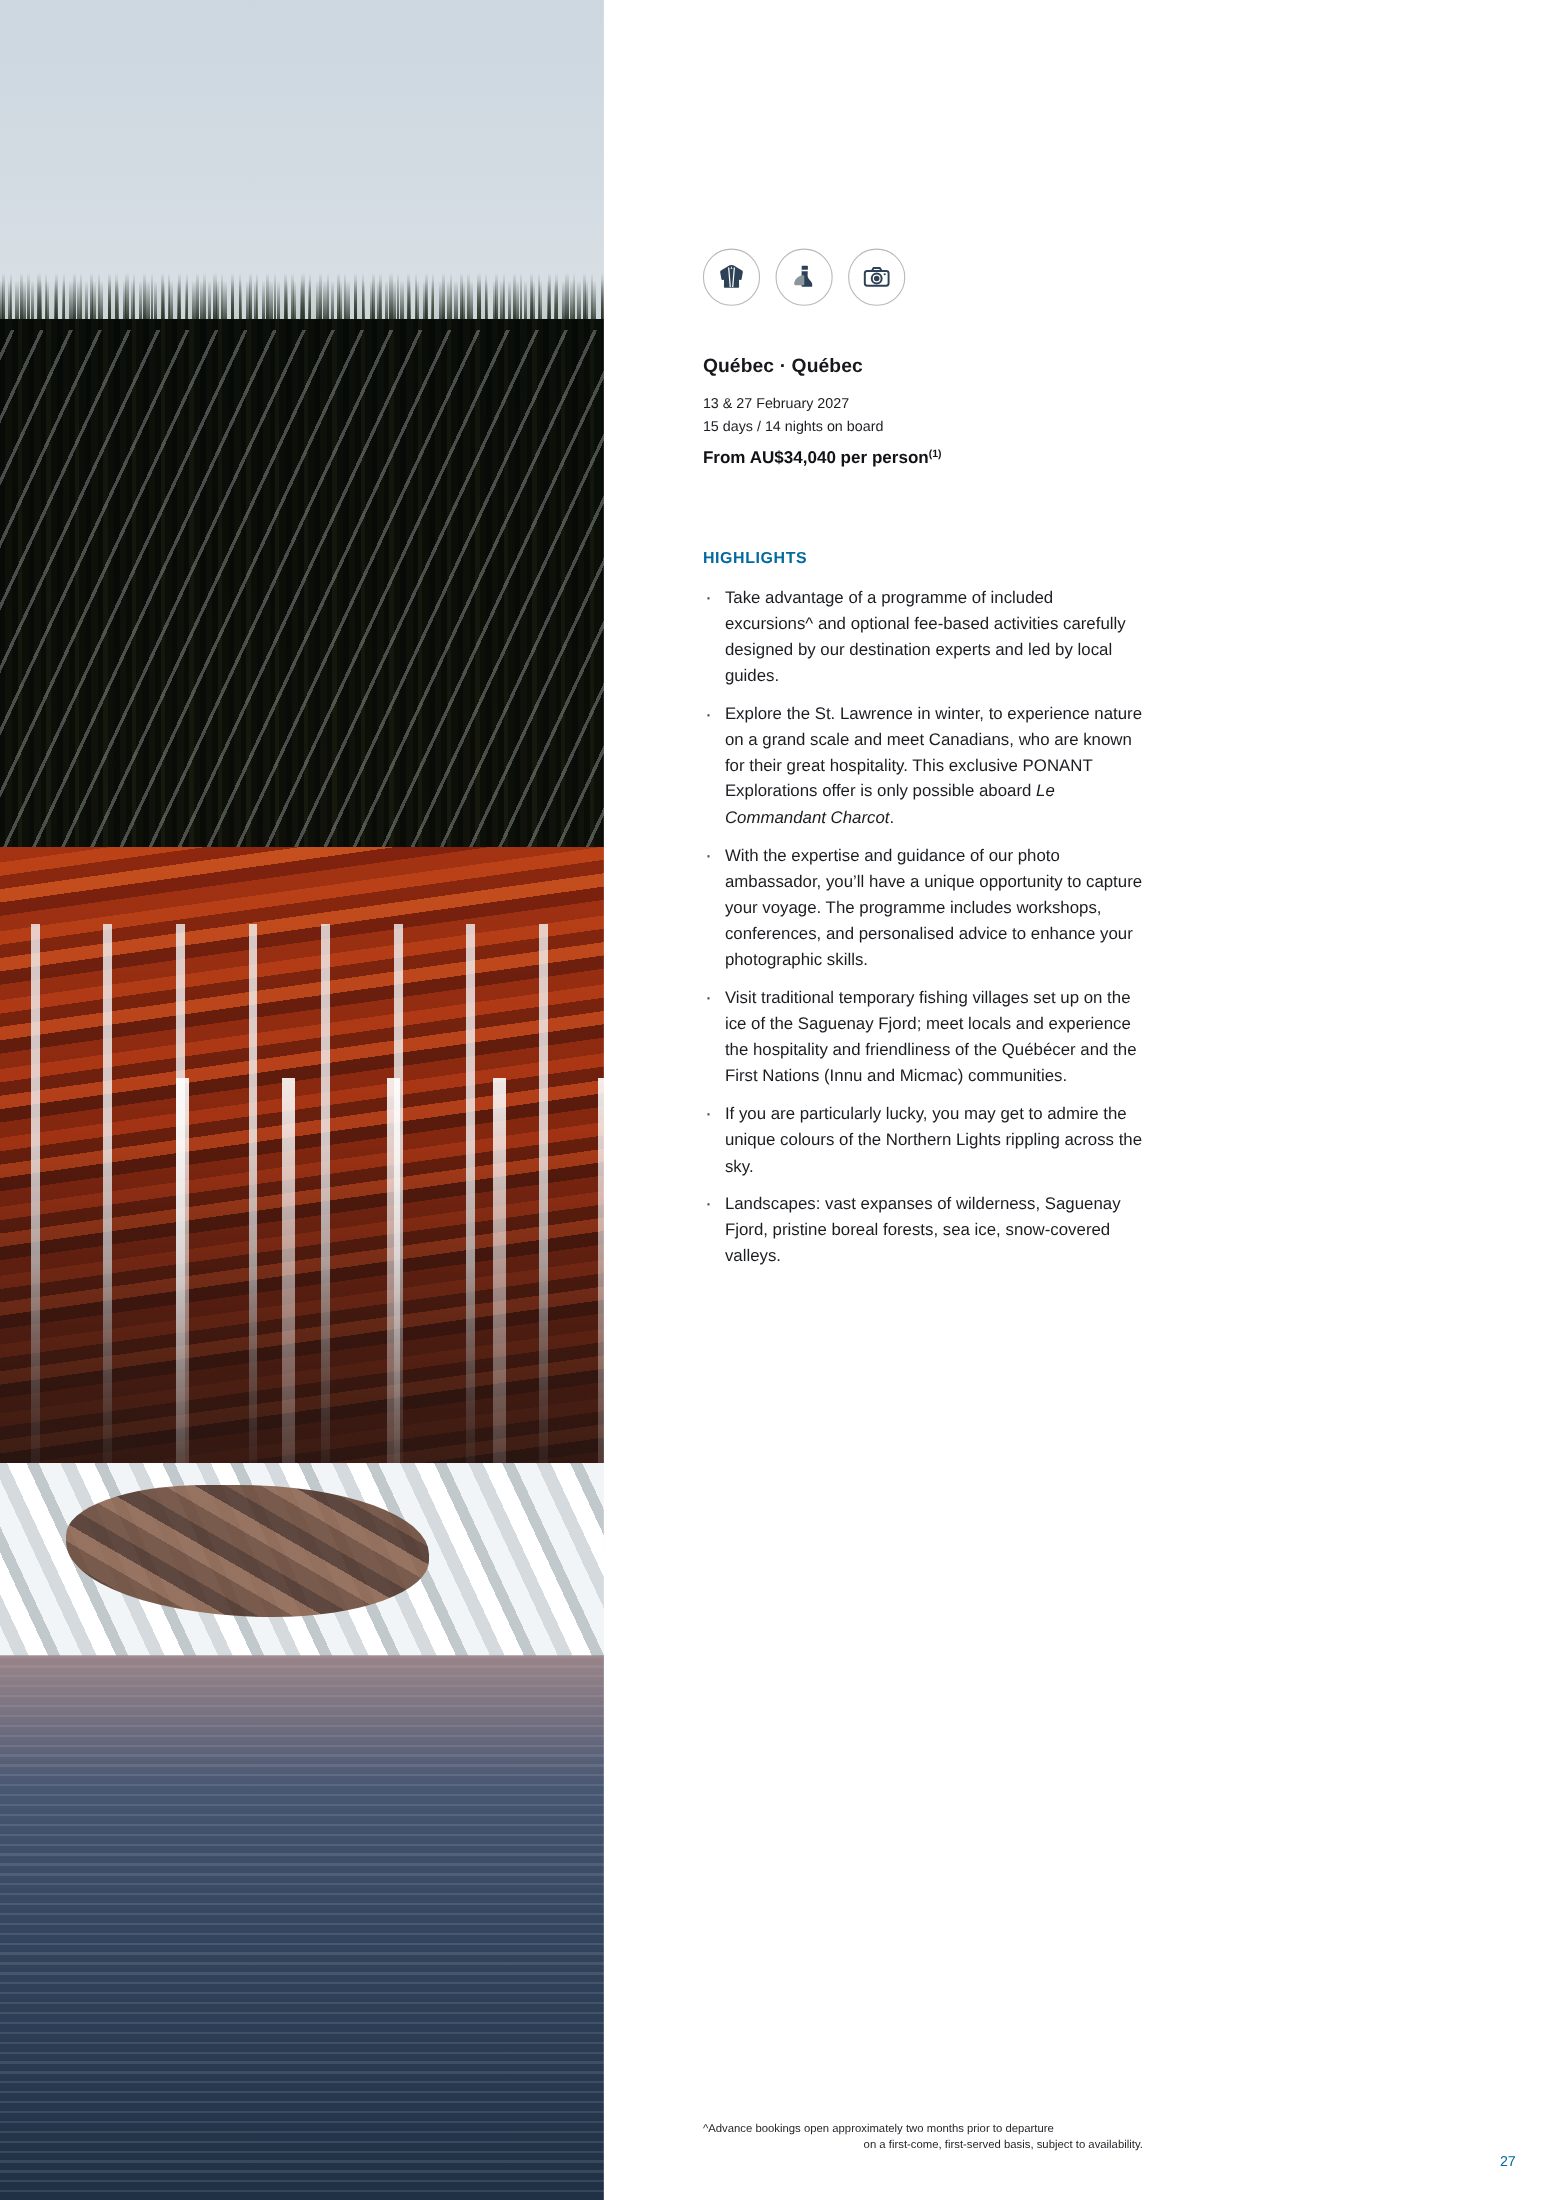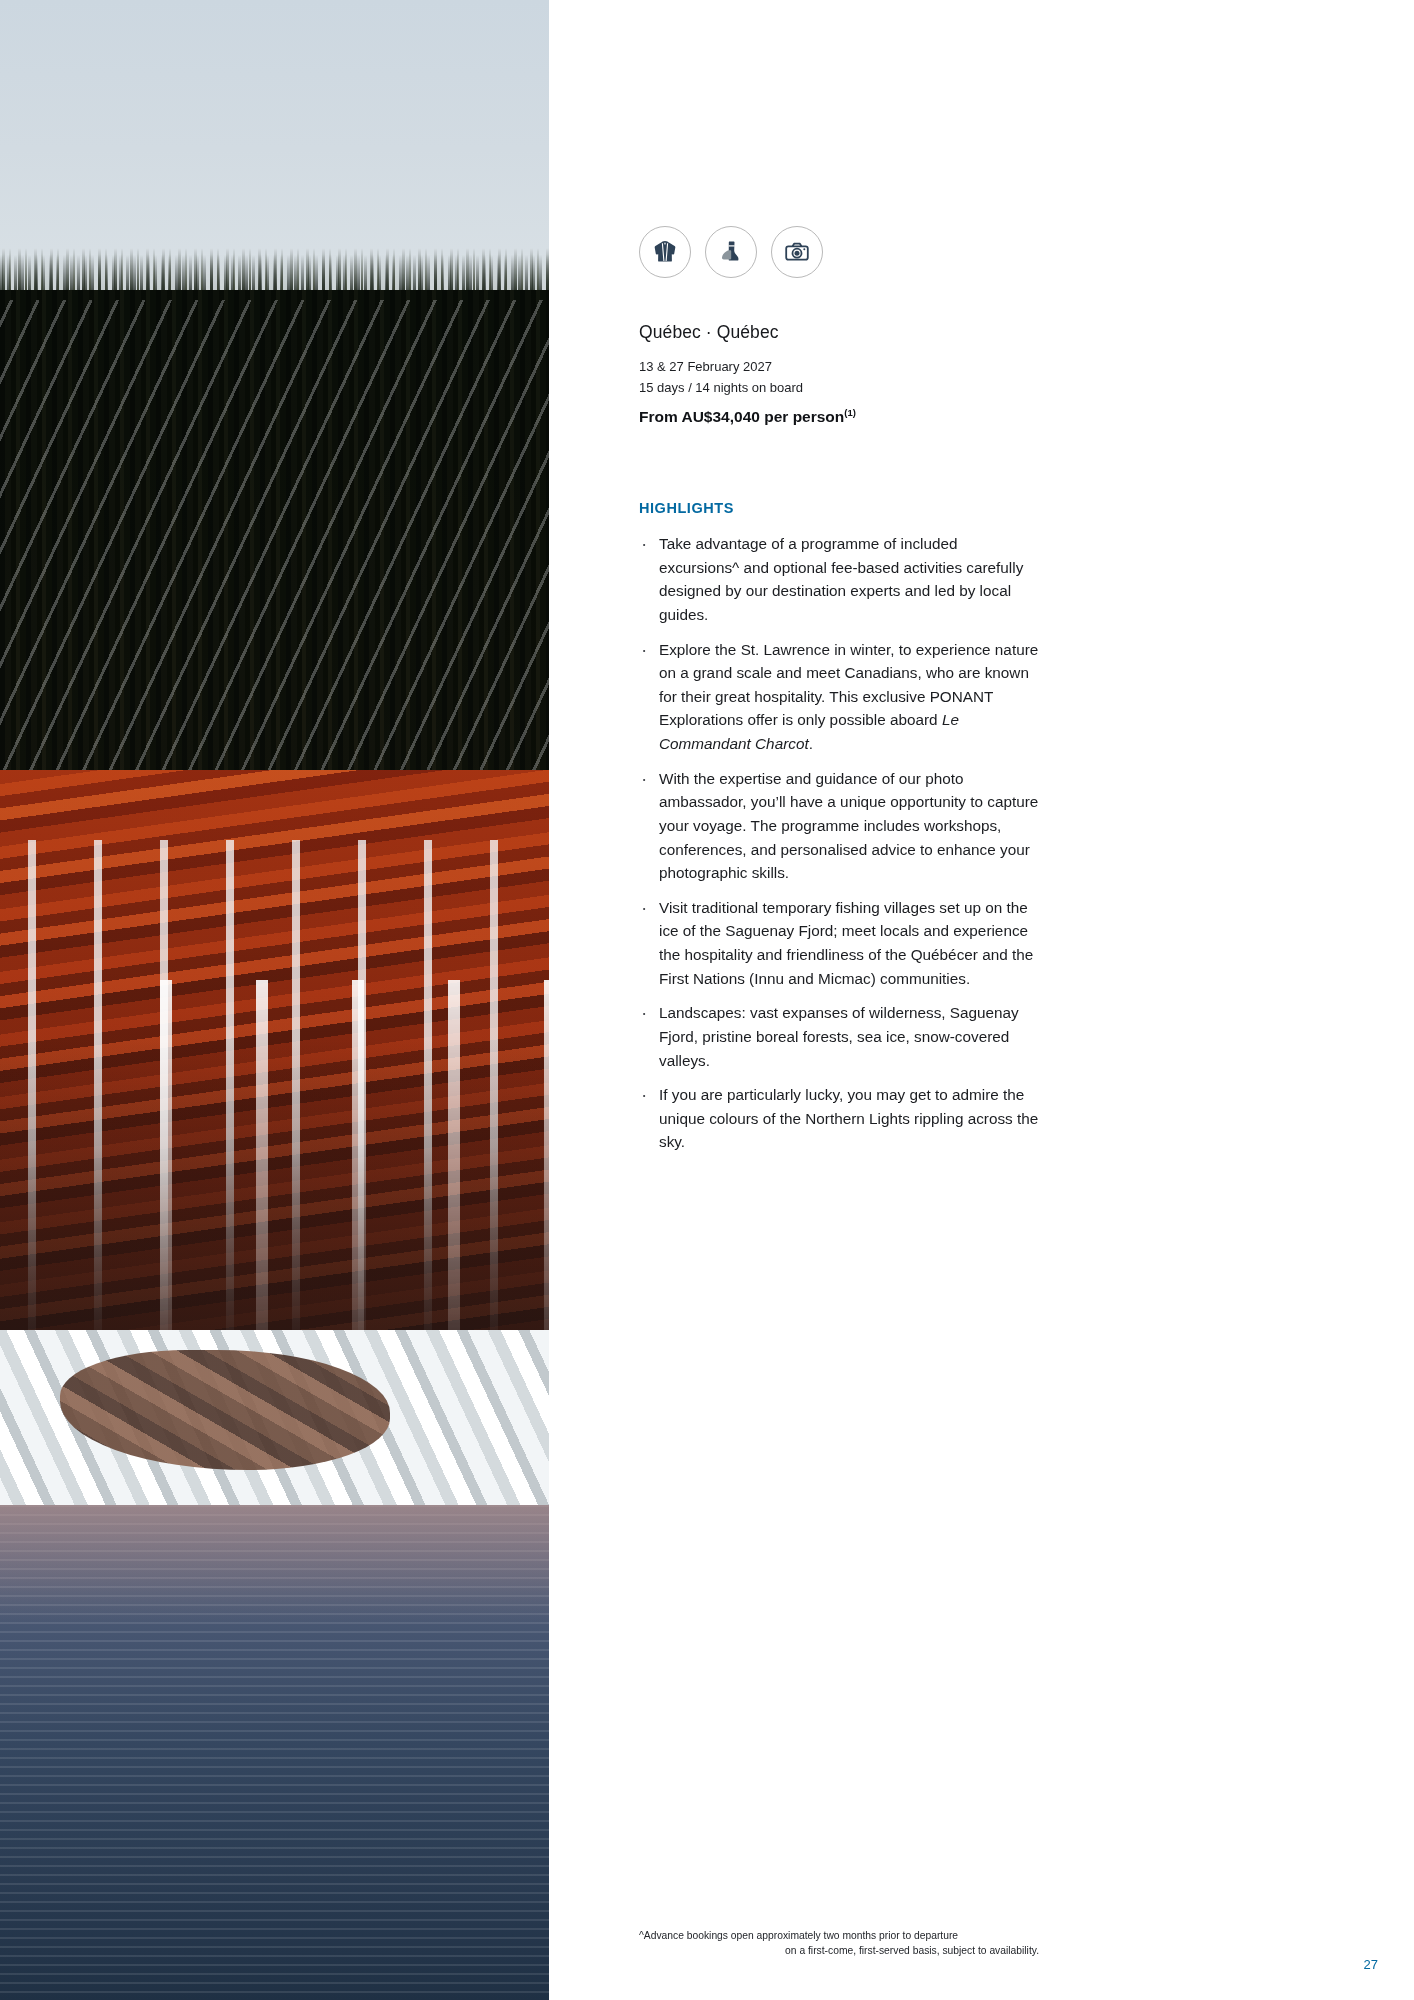--- a/index.html
+++ b/index.html
@@ -181,21 +181,21 @@
   .icon-circle svg { display: block; }
 
   .trip-head {
     position: absolute;
     left: 90px;
     top: 322px;
     width: 420px;
   }
   .trip-title {
     font-size: 17.5px;
-    font-weight: 400;
+    font-weight: 700;
     color: #16181c;
     letter-spacing: .1px;
     margin-bottom: 13px;
   }
   .trip-line {
     font-size: 13px;
     color: #1d1f23;
     line-height: 1.62;
     font-weight: 400;
   }
@@ -315,22 +315,22 @@
       <div class="trip-price"><span>From AU$34,040 per person</span><sup>(1)</sup></div>
     </div>
 
     <div class="highlights">
       <div class="hl-title">HIGHLIGHTS</div>
       <ul class="hl-list">
         <li><span>Take advantage of a programme of included excursions^ and optional fee-based activities carefully designed by our destination experts and led by local guides.</span></li>
         <li><span>Explore the St. Lawrence in winter, to experience nature on a grand scale and meet Canadians, who are known for their great hospitality. This exclusive PONANT Explorations offer is only possible aboard </span><i>Le Commandant Charcot</i><span>.</span></li>
         <li><span>With the expertise and guidance of our photo ambassador, you’ll have a unique opportunity to capture your voyage. The programme includes workshops, conferences, and personalised advice to enhance your photographic skills.</span></li>
         <li><span>Visit traditional temporary fishing villages set up on the ice of the Saguenay Fjord; meet locals and experience the hospitality and friendliness of the Québécer and the First Nations (Innu and Micmac) communities.</span></li>
+        <li><span>If you are particularly lucky, you may get to admire the unique colours of the Northern Lights rippling across the sky.</span></li>
         <li><span>Landscapes: vast expanses of wilderness, Saguenay Fjord, pristine boreal forests, sea ice, snow-covered valleys.</span></li>
-        <li><span>If you are particularly lucky, you may get to admire the unique colours of the Northern Lights rippling across the sky.</span></li>
       </ul>
     </div>
 
     <div class="footnote">
       <span>^Advance bookings open approximately two months prior to departure</span>
       <span class="fn2">on a first-come, first-served basis, subject to availability.</span>
     </div>
 
     <div class="page-num">27</div>
   </div>

